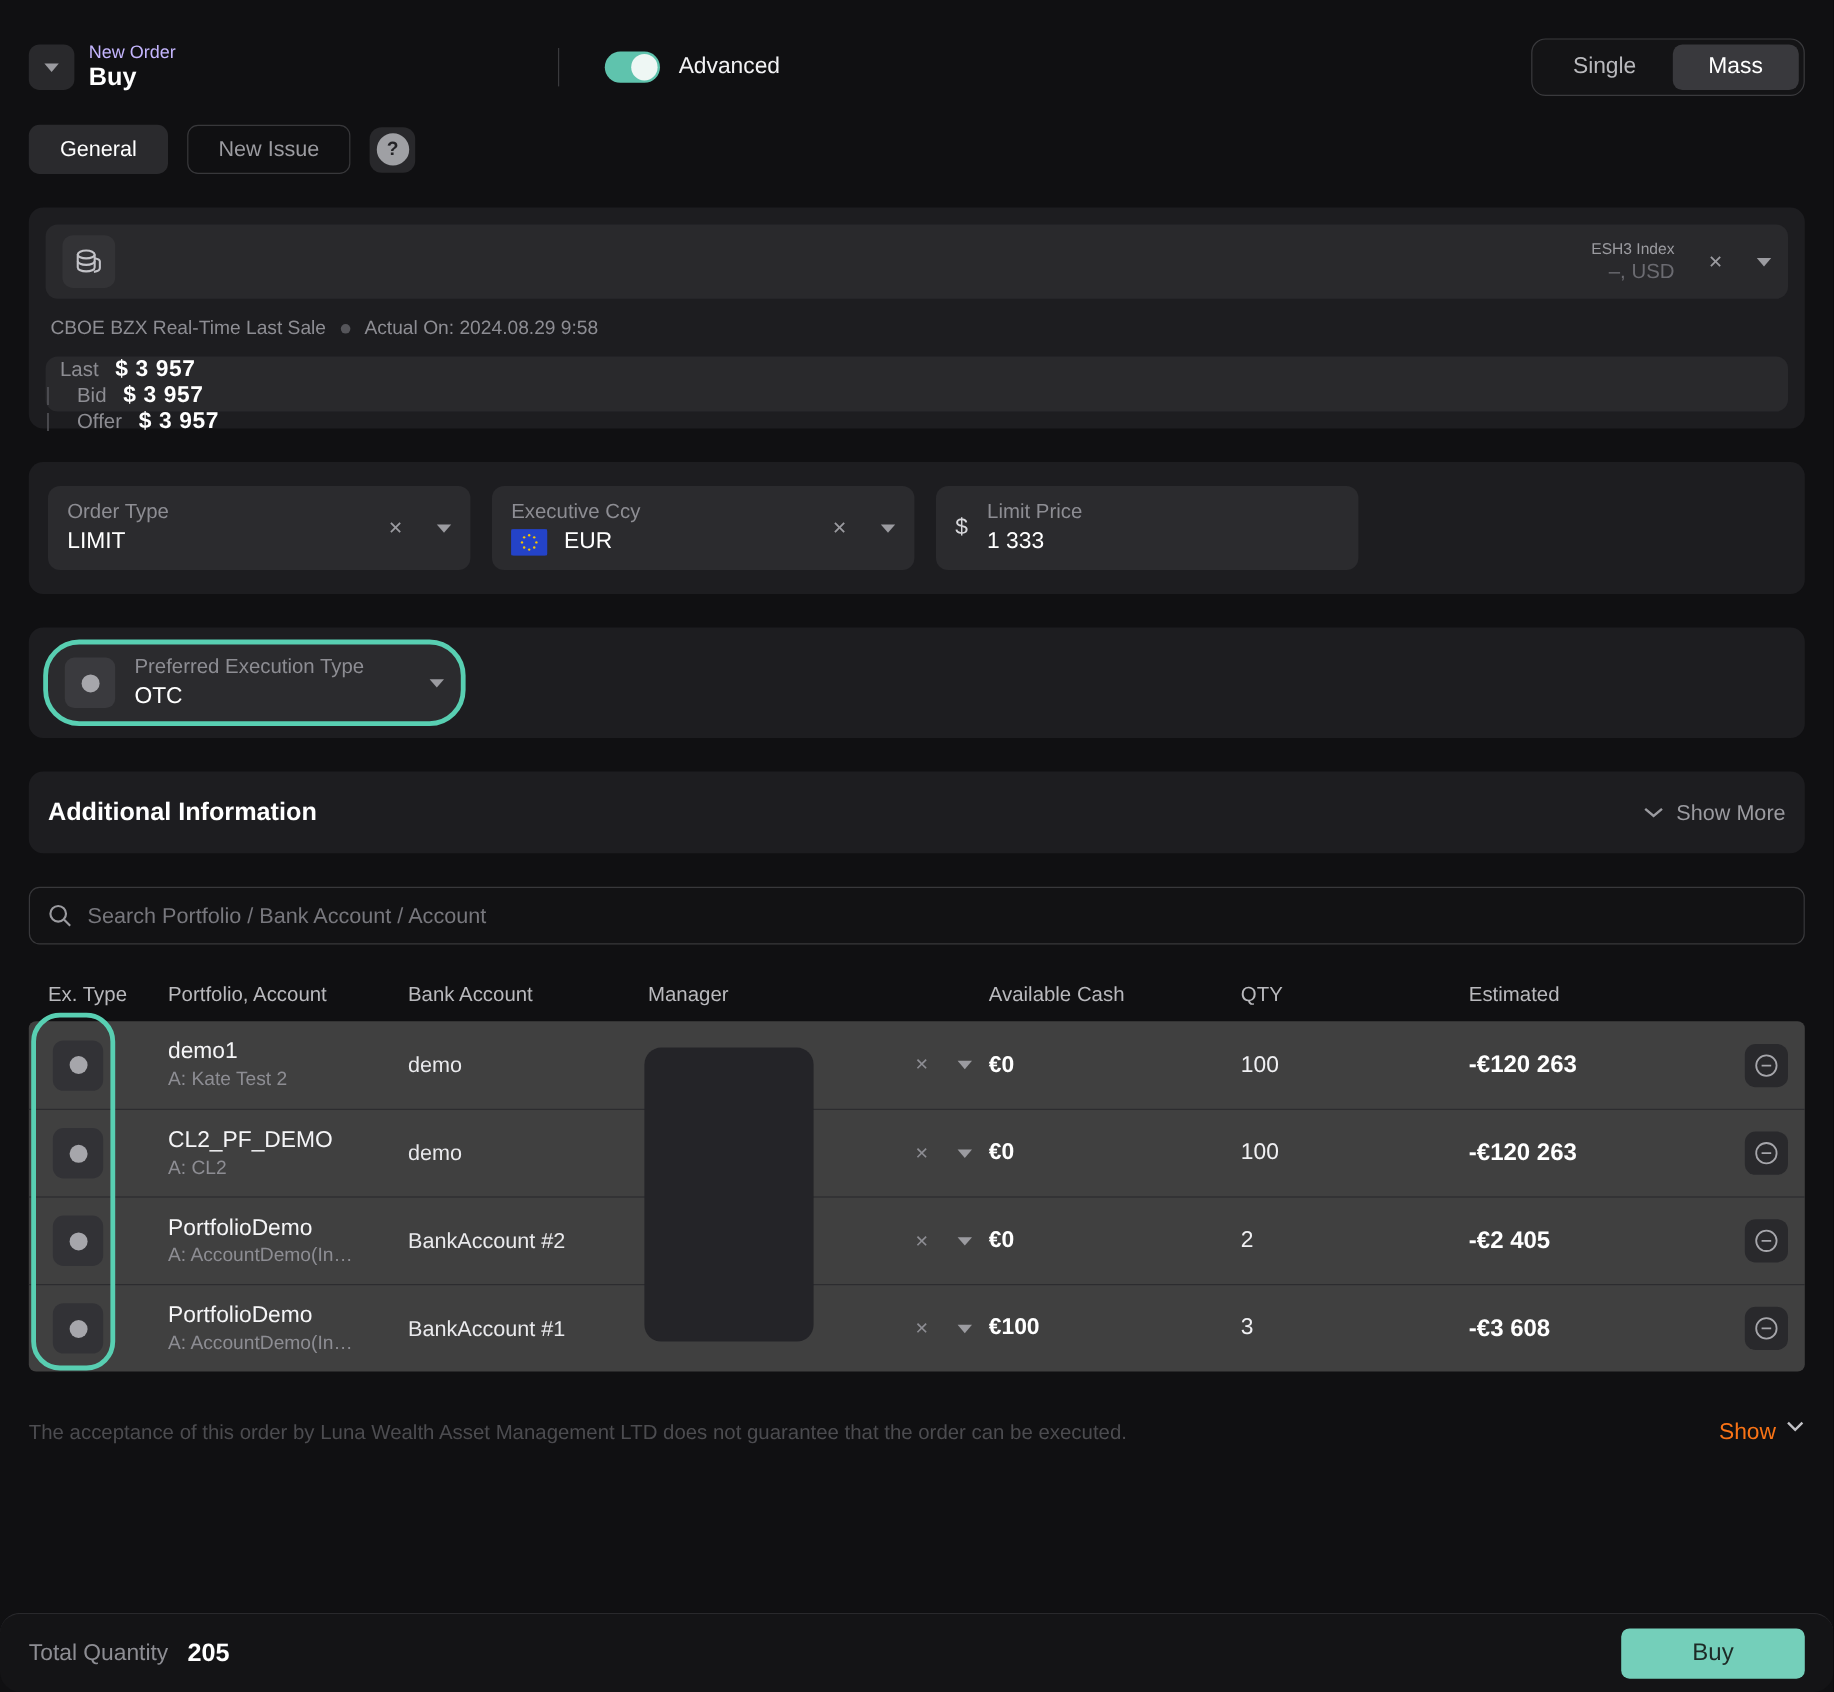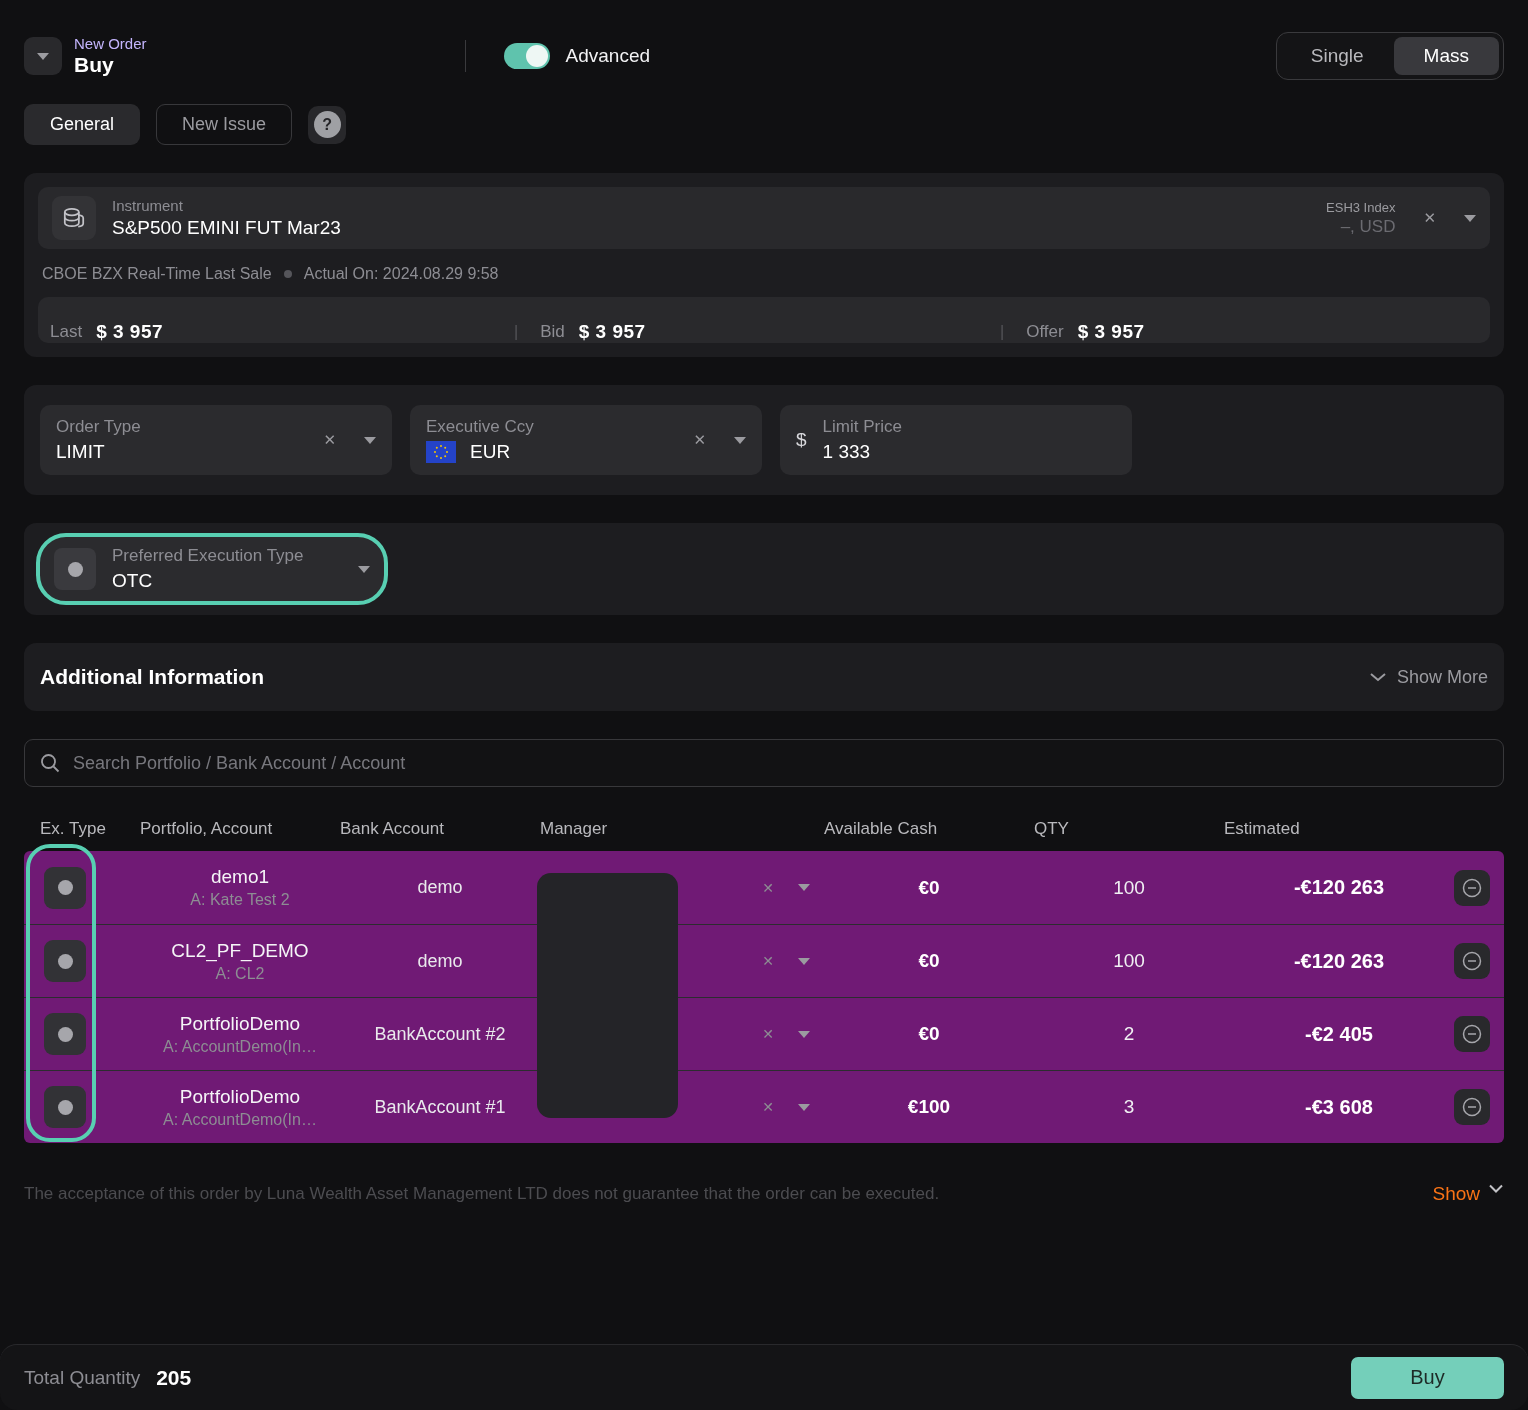--- a/index.html
+++ b/index.html
@@ -55,21 +55,21 @@
   .ticker { font-size:13px; color:#9b9ba0; }
   .ticker-sub { font-size:17px; color:#6b6b71; margin-top:2px; }
   .x-icon { color:#9b9ba0; font-size:15px; font-weight:bold; margin-left:28px; }
   .fld-caret { margin-left:28px; }
 
   .status-row { display:flex; align-items:center; margin:16px 4px 0 4px;
     font-size:16px; color:#8d8d93; }
   .status-dot { width:8px; height:8px; border-radius:50%; background:#55555a; margin:0 12px; }
 
   .price-bar { margin-top:14px; background:#29292c; border-radius:10px; height:46px;
-    display:flex; align-items:flex-end; }
+    display:flex; align-items:flex-start;flex-direction:column; }
   .quote-seg { display:flex; align-items:center; }
   .quote-seg.q1 { width:476px; padding-left:12px; }
   .quote-seg.q2 { width:486px; }
   .quote-seg.q3 { flex:1; }
   .quote-div { color:#55555a; font-size:16px; margin-right:22px; }
   .quote-label { font-size:17px; color:#8d8d93; margin-right:14px; }
   .quote-value { font-size:19px; font-weight:bold; color:#ffffff; letter-spacing:0.5px; }
 
   .fields-row { display:flex; gap:18px; padding:6px 2px; }
   .field { background:#2b2b2e; border-radius:10px; width:352px; height:70px;
@@ -98,21 +98,21 @@
   .search input { flex:1; border:none; outline:none; background:transparent;
     font-size:18px; color:#cfcfd3; margin-left:12px;
     font-family:"Liberation Sans","DejaVu Sans",sans-serif; }
   .search input::placeholder { color:#77777d; }
 
   
   .grid { display:grid;
     grid-template-columns:100px 200px 200px 284px 210px 190px 230px 1fr;
     align-items:center; }
   .thead { margin-top:22px; padding:10px 0 12px 16px; font-size:17px; color:#b9b9bd; }
-  .tbody { position:relative; background:#701a75; border-radius:6px;text-align:center; }
+  .tbody { position:relative; background:#404040; border-radius:6px; }
   .trow { padding-left:16px; height:73px; position:relative; }
   .trow + .trow { border-top:1px solid #2c2c2f; }
   .cell-name { font-size:19px; color:#f5f5f7; }
   .cell-sub { font-size:16px; color:#8d8d93; margin-top:3px; }
   .cell-bank { font-size:18px; color:#e9e9ec; }
   .mgr-cell { display:flex; align-items:center; justify-content:flex-end; padding-right:14px; }
   .mgr-x { color:#8d8d93; font-size:14px; font-weight:bold; }
   .mgr-caret { margin-left:24px; }
   .cell-cash { font-size:19px; font-weight:bold; color:#ffffff; }
   .cell-qty { font-size:19px; color:#f0f0f3; }
@@ -180,24 +180,20 @@
 
     <div class="panel">
       <div class="inst-field">
         <div class="inst-icon">
           <svg width="26" height="26" viewBox="0 0 24 24" fill="none" stroke="#c3c3c8" stroke-width="1.6">
             <ellipse cx="10" cy="6.5" rx="6.5" ry="3"></ellipse>
             <path d="M3.5 6.5v5c0 1.7 2.9 3 6.5 3s6.5-1.3 6.5-3v-5"></path>
             <path d="M3.5 11.5v5c0 1.7 2.9 3 6.5 3s6.5-1.3 6.5-3v-5"></path>
             <path d="M16.5 9.4c2.4 0.4 4 1.4 4 2.6v5c0 1.4-2 2.6-4.6 2.9"></path>
           </svg>
-        </div>
-        <div>
-          <div class="inst-label">Instrument</div>
-          <div class="inst-name">S&amp;P500 EMINI FUT Mar23</div>
         </div>
         <div class="inst-right">
           <div class="ticker-block">
             <div class="ticker">ESH3 Index</div>
             <div class="ticker-sub">–, USD</div>
           </div>
           <span class="x-icon">✕</span>
           <span class="caret fld-caret"></span>
         </div>
       </div>

